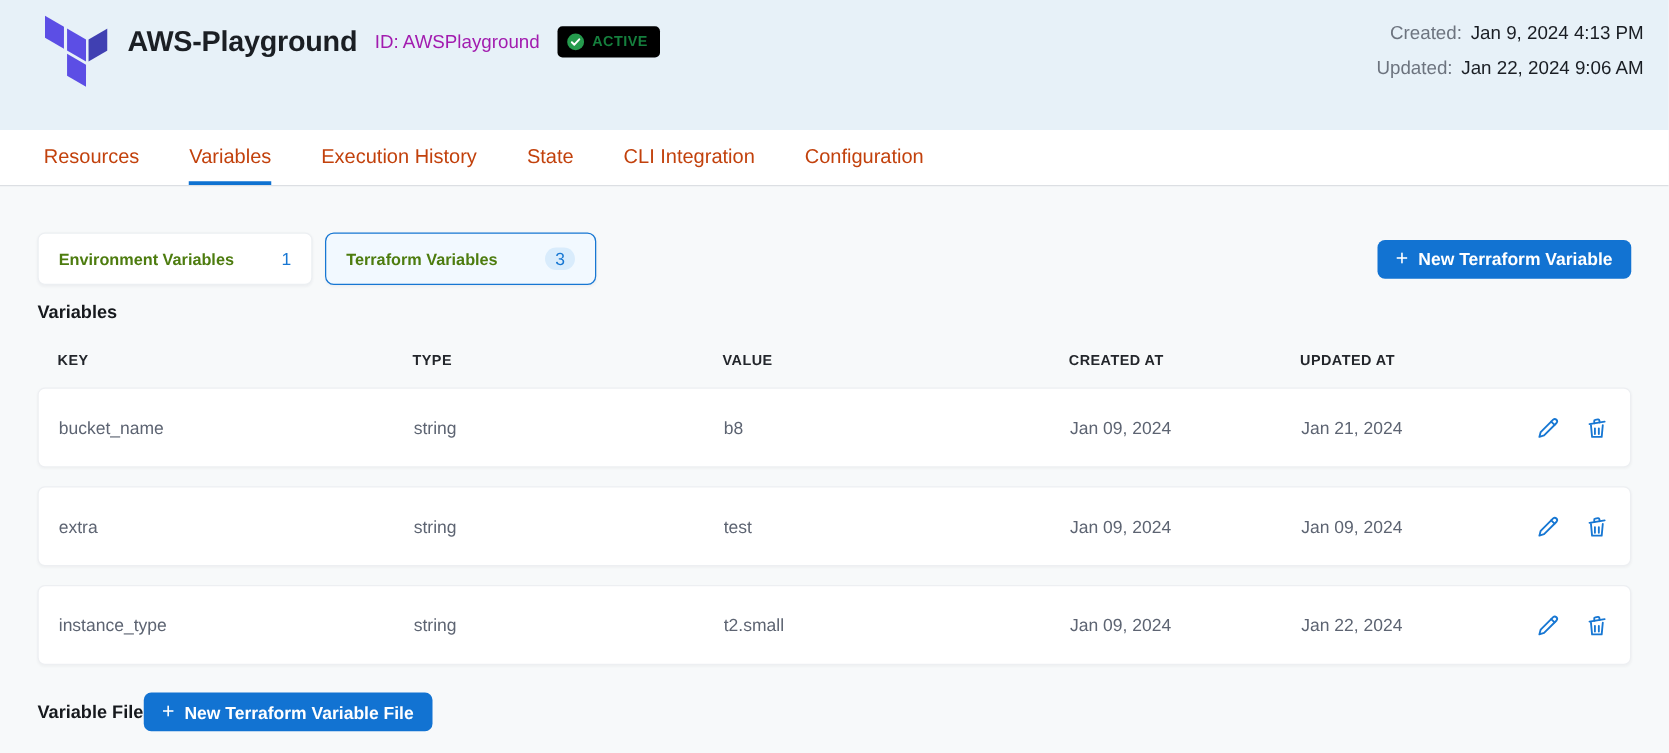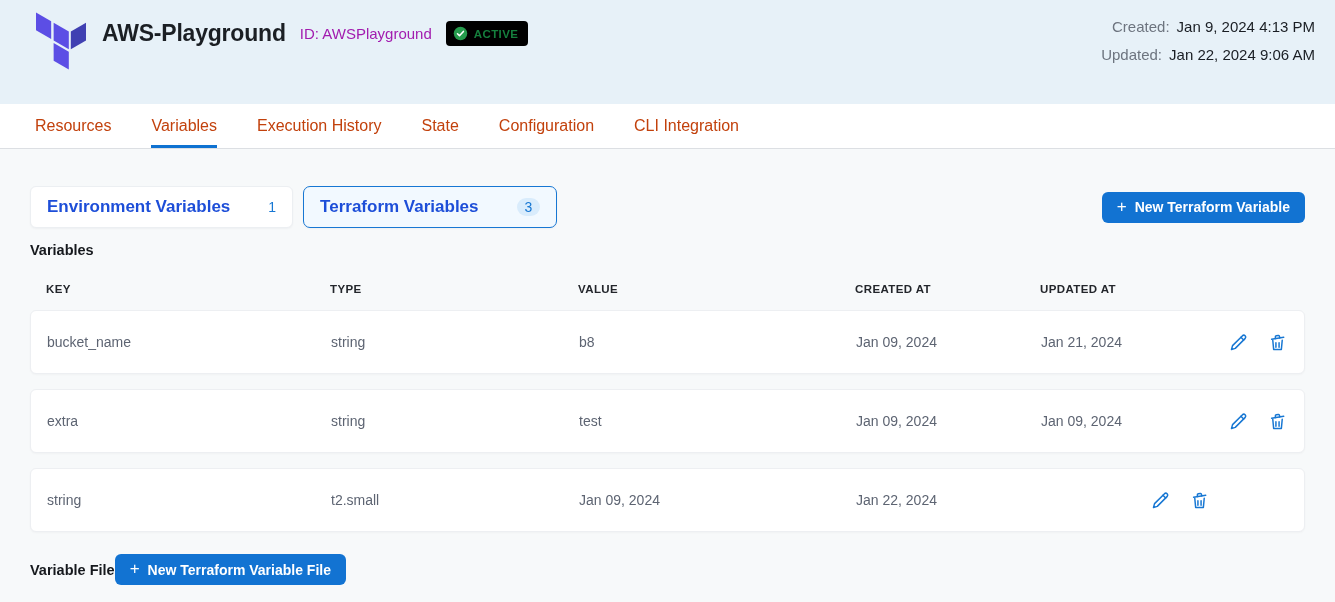--- a/index.html
+++ b/index.html
@@ -26,21 +26,21 @@
     border-bottom:3px solid transparent; padding-top:2px; }
   .tab.active { border-bottom-color:#0f72d1; }
 
   
   .content { padding:37px 30px 0 30px; }
   .toggle-row { display:flex; justify-content:space-between; align-items:center; }
   .toggle-cards { display:flex; gap:10px; }
   .toggle-card { height:42px; display:flex; align-items:center; justify-content:space-between;
     background:#ffffff; border:1px solid #eceff2; border-radius:6px; padding:0 16px; cursor:pointer;
     box-shadow:0 1px 2px rgba(20,30,40,0.04); }
-  .toggle-card .t-label { font-size:17px; font-weight:700; color:#1d4ed8; margin-right:38px; }
+  .toggle-card .t-label { font-size:13px; font-weight:700; color:#4d7c0f; margin-right:38px; }
   .toggle-card .t-count { font-size:14px; color:#1777d3; font-weight:500; }
   .toggle-card.selected { background:#f2f9ff; border:1.5px solid #1777d3; border-radius:7px; }
   .toggle-card.selected .t-count { background:#d9ecfc; border-radius:10px; padding:1px 8px; }
 
   .btn-primary { display:inline-flex; align-items:center; gap:8px; height:31px; background:#1273d2;
     color:#ffffff; font-size:14px; font-weight:700; border:none; border-radius:6px; padding:0 15px;
     cursor:pointer; font-family:"Liberation Sans", sans-serif; }
   .btn-primary .plus { font-size:17px; font-weight:400; line-height:1; position:relative; top:-1px; }
 
   .section-title { font-size:14.5px; font-weight:700; color:#16191d; margin-top:14px; }
@@ -92,22 +92,22 @@
       <span class="meta-value">Jan 22, 2024 9:06 AM</span>
     </div>
   </div>
 </div>
 
 <div class="tabbar">
   <div class="tab">Resources</div>
   <div class="tab active">Variables</div>
   <div class="tab">Execution History</div>
   <div class="tab">State</div>
+  <div class="tab">CLI Integration</div>
   <div class="tab">Configuration</div>
-  <div class="tab">CLI Integration</div>
 </div>
 
 <div class="content">
 
   <div class="toggle-row">
     <div class="toggle-cards">
       <div class="toggle-card">
         <span class="t-label">Environment Variables</span>
         <span class="t-count">1</span>
       </div>
@@ -179,20 +179,21 @@
               <path d="M9.6 7.2V5.4a1.2 1.2 0 0 1 1.2-1.2h2.4a1.2 1.2 0 0 1 1.2 1.2v1.8"></path>
             </g>
           <path d="M6.6 9.4l1 10.6h8.8l1-10.6"></path>
           <path d="M10.2 12.2v5.2M13.8 12.2v5.2"></path>
         </svg>
       </button>
     </span>
   </div>
 
   <div class="grid row-card">
+    <span class="cell">instance_type</span>
     <span class="cell">string</span>
     <span class="cell">t2.small</span>
     <span class="cell">Jan 09, 2024</span>
     <span class="cell">Jan 22, 2024</span>
     <span class="actions">
       <button class="icon-btn">
         <svg width="21" height="21" viewBox="0 0 24 24" fill="none" stroke="#1777d3" stroke-width="1.7" stroke-linecap="round" stroke-linejoin="round">
           <path d="M4 20l1.2-4.4L16.6 4.2a2.2 2.2 0 0 1 3.1 3.1L8.3 18.7 4 20z"></path>
           <path d="M14.8 6l3.1 3.1"></path>
         </svg>

